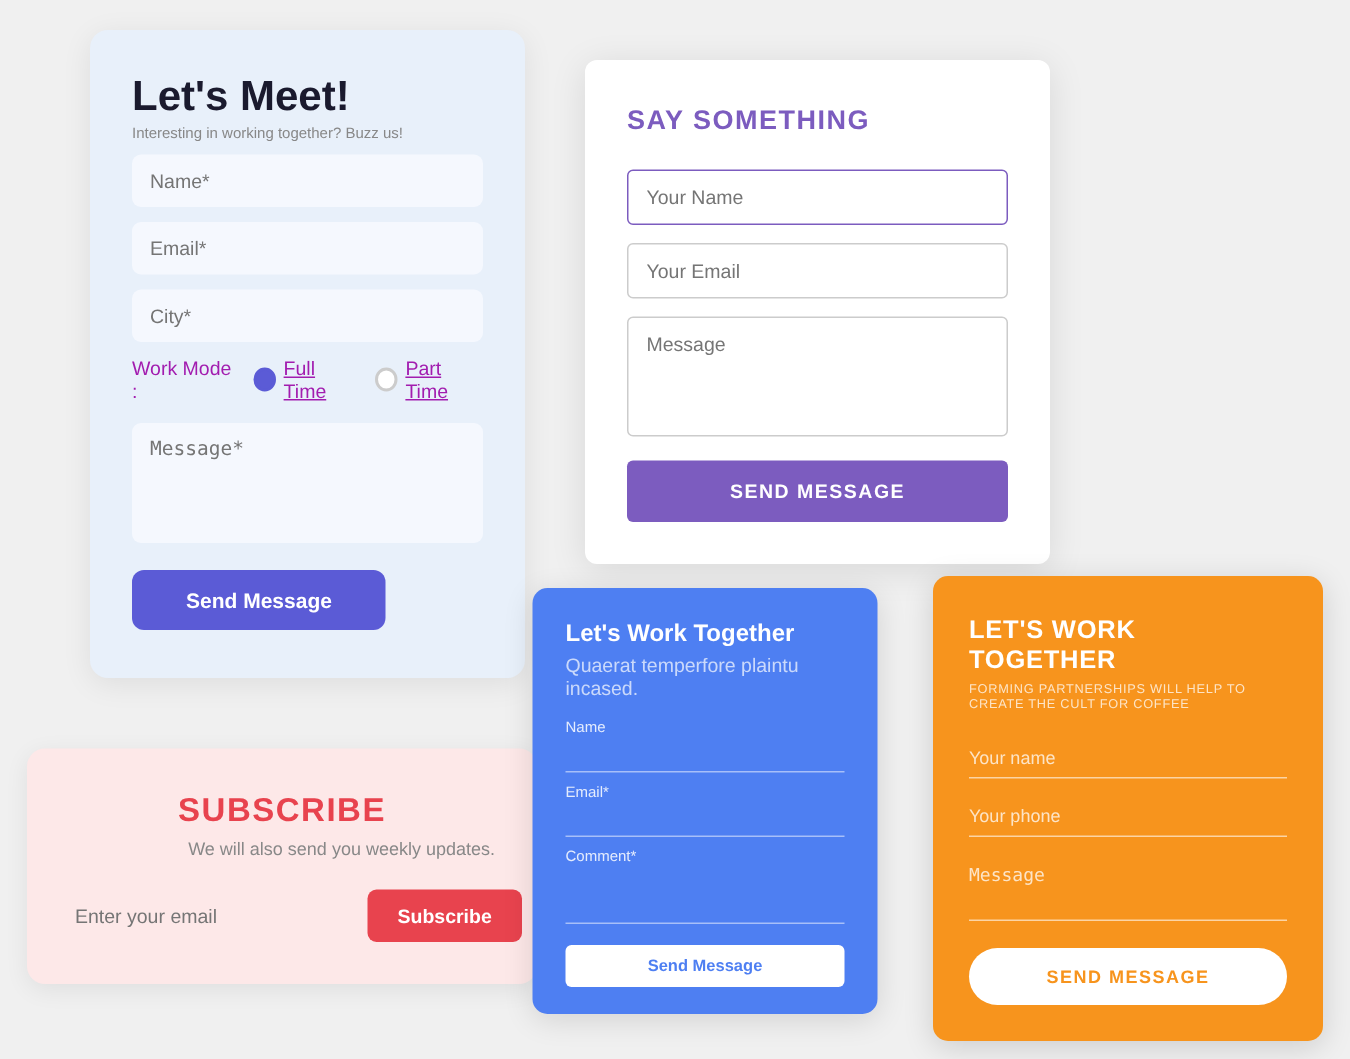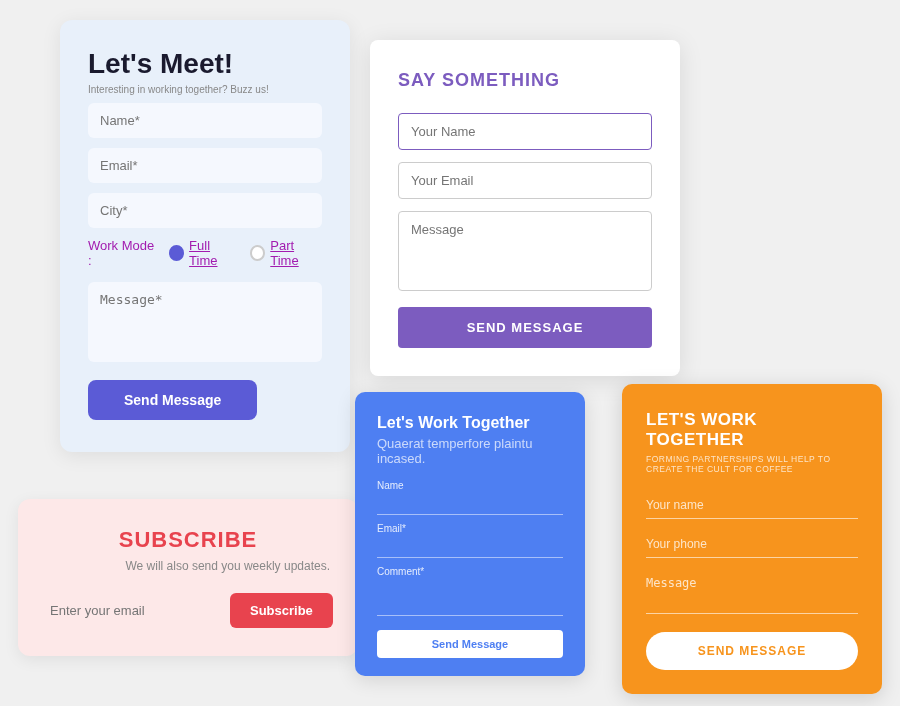--- a/index.html
+++ b/index.html
@@ -94,21 +94,21 @@
       font-size: 14px;
       font-weight: 600;
       cursor: pointer;
       display: block;
     }
 
     
     .card-say {
       position: absolute;
       top: 40px;
-      left: 370px;
+      left: 390px;
       width: 310px;
       background: white;
       border-radius: 8px;
       padding: 30px 28px 28px 28px;
       box-shadow: 0 4px 24px rgba(0,0,0,0.10);
       z-index: 2;
     }
     .card-say h2 {
       font-size: 18px;
       font-weight: 700;
@@ -177,21 +177,21 @@
     }
     .card-subscribe .sub-desc {
       font-size: 12px;
       color: #888;
       text-align: right;
       margin-bottom: 20px;
     }
     .subscribe-row {
       display: flex;
       align-items: center;
-      gap: 0;
+      gap: 15px;
     }
     .card-subscribe input[type="email"] {
       flex: 1;
       border: none;
       background: transparent;
       font-size: 13px;
       color: #aaa;
       padding: 8px 4px;
       outline: none;
     }

